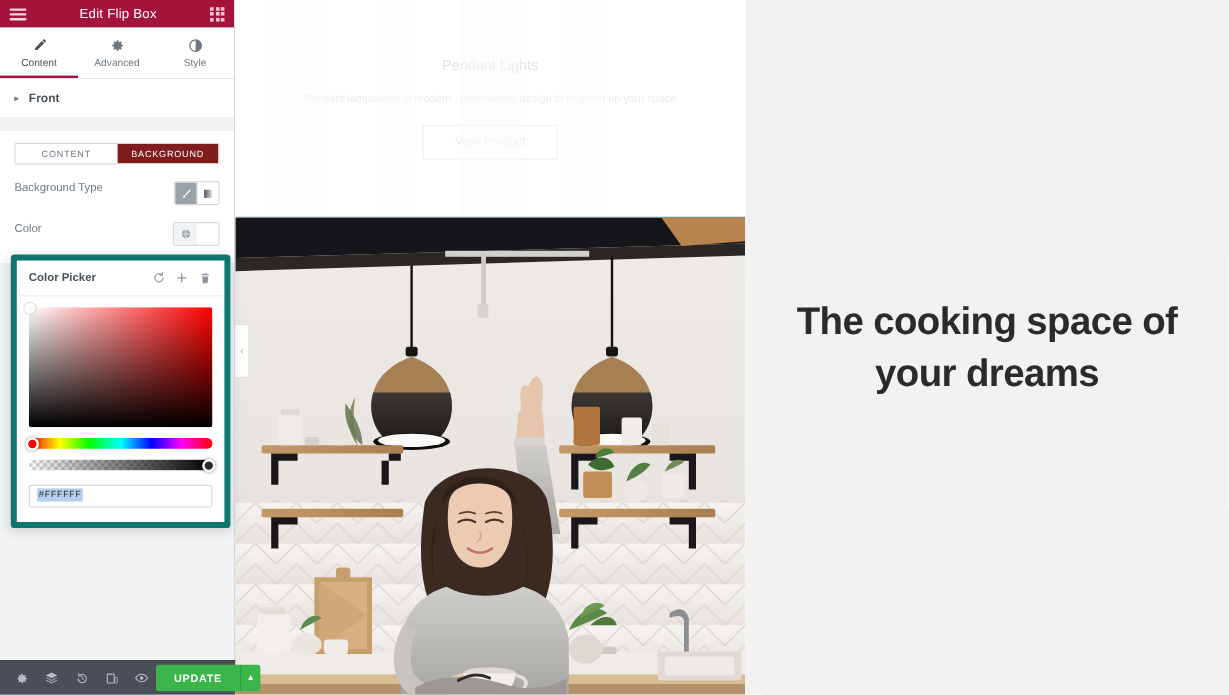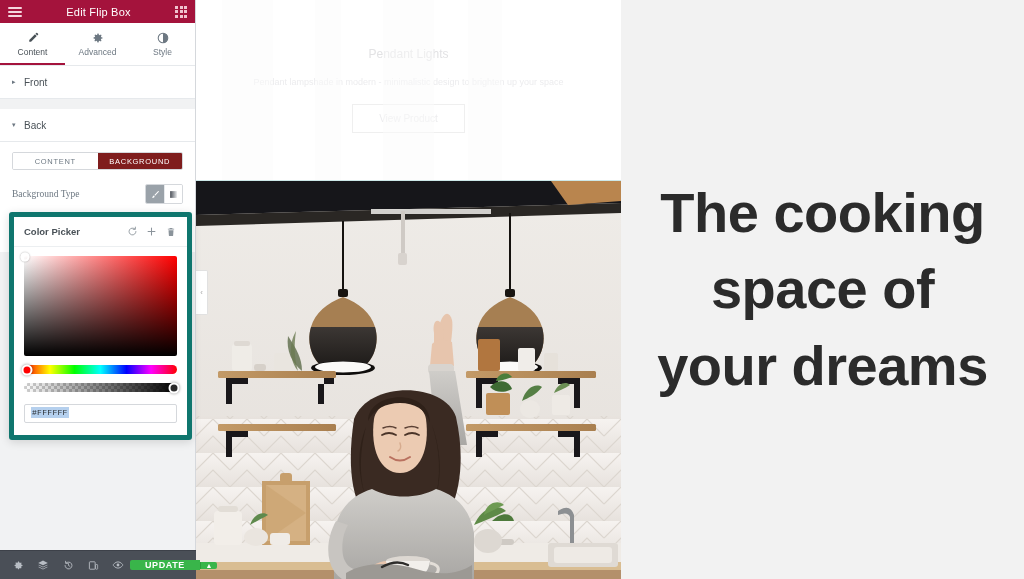--- a/index.html
+++ b/index.html
@@ -57,40 +57,40 @@
   .ptab svg { display: block; }
 
   
   .section-row {
     background: #ffffff;
     height: 33px;
     display: flex; align-items: center;
     padding-left: 12px;
     cursor: pointer;
     border-bottom: 1px solid #e6e9ec;
-    font-size: 10px; font-weight: normal; color: #495157;
+    font-size: 10px; font-weight: bold; color: #495157;
   }
   .section-row .caret { width: 12px; color: #6d7882; font-size: 7px; }
   .section-gap { height: 10px; background: #f1f2f3; }
 
   .section-body { background: #ffffff; padding: 10px 12px 0 12px; }
 
   .seg-tabs {
     display: flex; border: 1px solid #d5d8dc; border-radius: 2px; overflow: hidden;
     height: 18px; margin-bottom: 14px;
   }
   .seg-tabs div {
     flex: 1; display: flex; align-items: center; justify-content: center;
     font-size: 7.5px; letter-spacing: .7px; color: #6d7882; background: #ffffff; cursor: pointer;
   }
   .seg-tabs div.active { background: #7f1d1d; color: #ffffff; }
 
   .ctrl-row {
-    display: flex; align-items: center; justify-content: space-between;
-    margin-bottom: 14px; min-height: 20px; font-family: Liberation Serif, serif;
+    display: flex; align-items: flex-start; justify-content: space-between;
+    margin-bottom: 14px; min-height: 20px;
   }
   .ctrl-label { font-size: 9.5px; color: #6d7882; }
   .choice-group { display: flex; border: 1px solid #d5d8dc; border-radius: 2px; overflow: hidden; }
   .choice {
     width: 18px; height: 18px; display: flex; align-items: center; justify-content: center;
     background: #ffffff; cursor: pointer; border-left: 1px solid #e6e9ec;
   }
   .choice:first-child { border-left: none; }
   .choice.active { background: #9aa2a9; }
   .color-ctrl { display: flex; border: 1px solid #d5d8dc; border-radius: 2px; overflow: hidden; }
@@ -166,21 +166,21 @@
   .panel-footer {
     position: absolute; left: 0; bottom: 0; width: 196px; height: 29px;
     background: #4a4f57; display: flex; align-items: center; z-index: 50;
     border-top: 1px solid #3d4149;
   }
   .foot-icons { display: flex; align-items: center; flex: 1; padding-left: 6px; gap: 1px; }
   .ficon {
     width: 24px; height: 24px; display: flex; align-items: center; justify-content: center;
     color: #b8bdc4; cursor: pointer;
   }
-  .update-wrap { display: flex; height: 22px; margin-right: 6px; align-items: center; }
+  .update-wrap { display: flex; height: 22px; margin-right: 6px; }
   .update-btn {
     background: #39b54a; color: #ffffff; font-size: 9px; font-weight: bold;
     letter-spacing: .6px; padding: 0 15px; display: flex; align-items: center;
     cursor: pointer; border-radius: 2px 0 0 2px;
   }
   .update-caret {
     background: #39b54a; width: 17px; display: flex; align-items: center; justify-content: center;
     color: #ffffff; font-size: 7px; cursor: pointer; border-left: 1px solid #2e9c3d;
     border-radius: 0 2px 2px 0;
   }
@@ -220,21 +220,21 @@
     color: #a8a8a8; font-size: 8px; cursor: pointer; z-index: 10;
     border-radius: 0 2px 2px 0;
   }
 
   
   .hero {
     position: absolute; left: 425px; top: 0; right: 0; bottom: 0;
     background: #f2f2f2; display: flex; align-items: center; justify-content: center;
   }
   .hero-text {
-    font-size: 56px; font-weight: bold; color: #2b2b2b; text-align: center;
+    font-size: 32px; font-weight: bold; color: #2b2b2b; text-align: center;
     line-height: 1.36; letter-spacing: -0.5px; padding: 0 34px;
   }
 </style>
 </head>
 <body>
 
 <div class="app">
 
   <div class="panel">
 
@@ -285,24 +285,20 @@
         <span>Style</span>
       </div>
     </div>
 
     <div class="section-row">
       <span class="caret">▸</span>
       <span>Front</span>
     </div>
     <div class="section-gap"></div>
 
-    <div class="section-row">
-      <span class="caret">▾</span>
-      <span>Back</span>
-    </div>
 
     <div class="section-body">
       <div class="seg-tabs">
         <div>CONTENT</div>
         <div class="active">BACKGROUND</div>
       </div>
 
       <div class="ctrl-row">
         <span class="ctrl-label">Background Type</span>
         <div class="choice-group">

